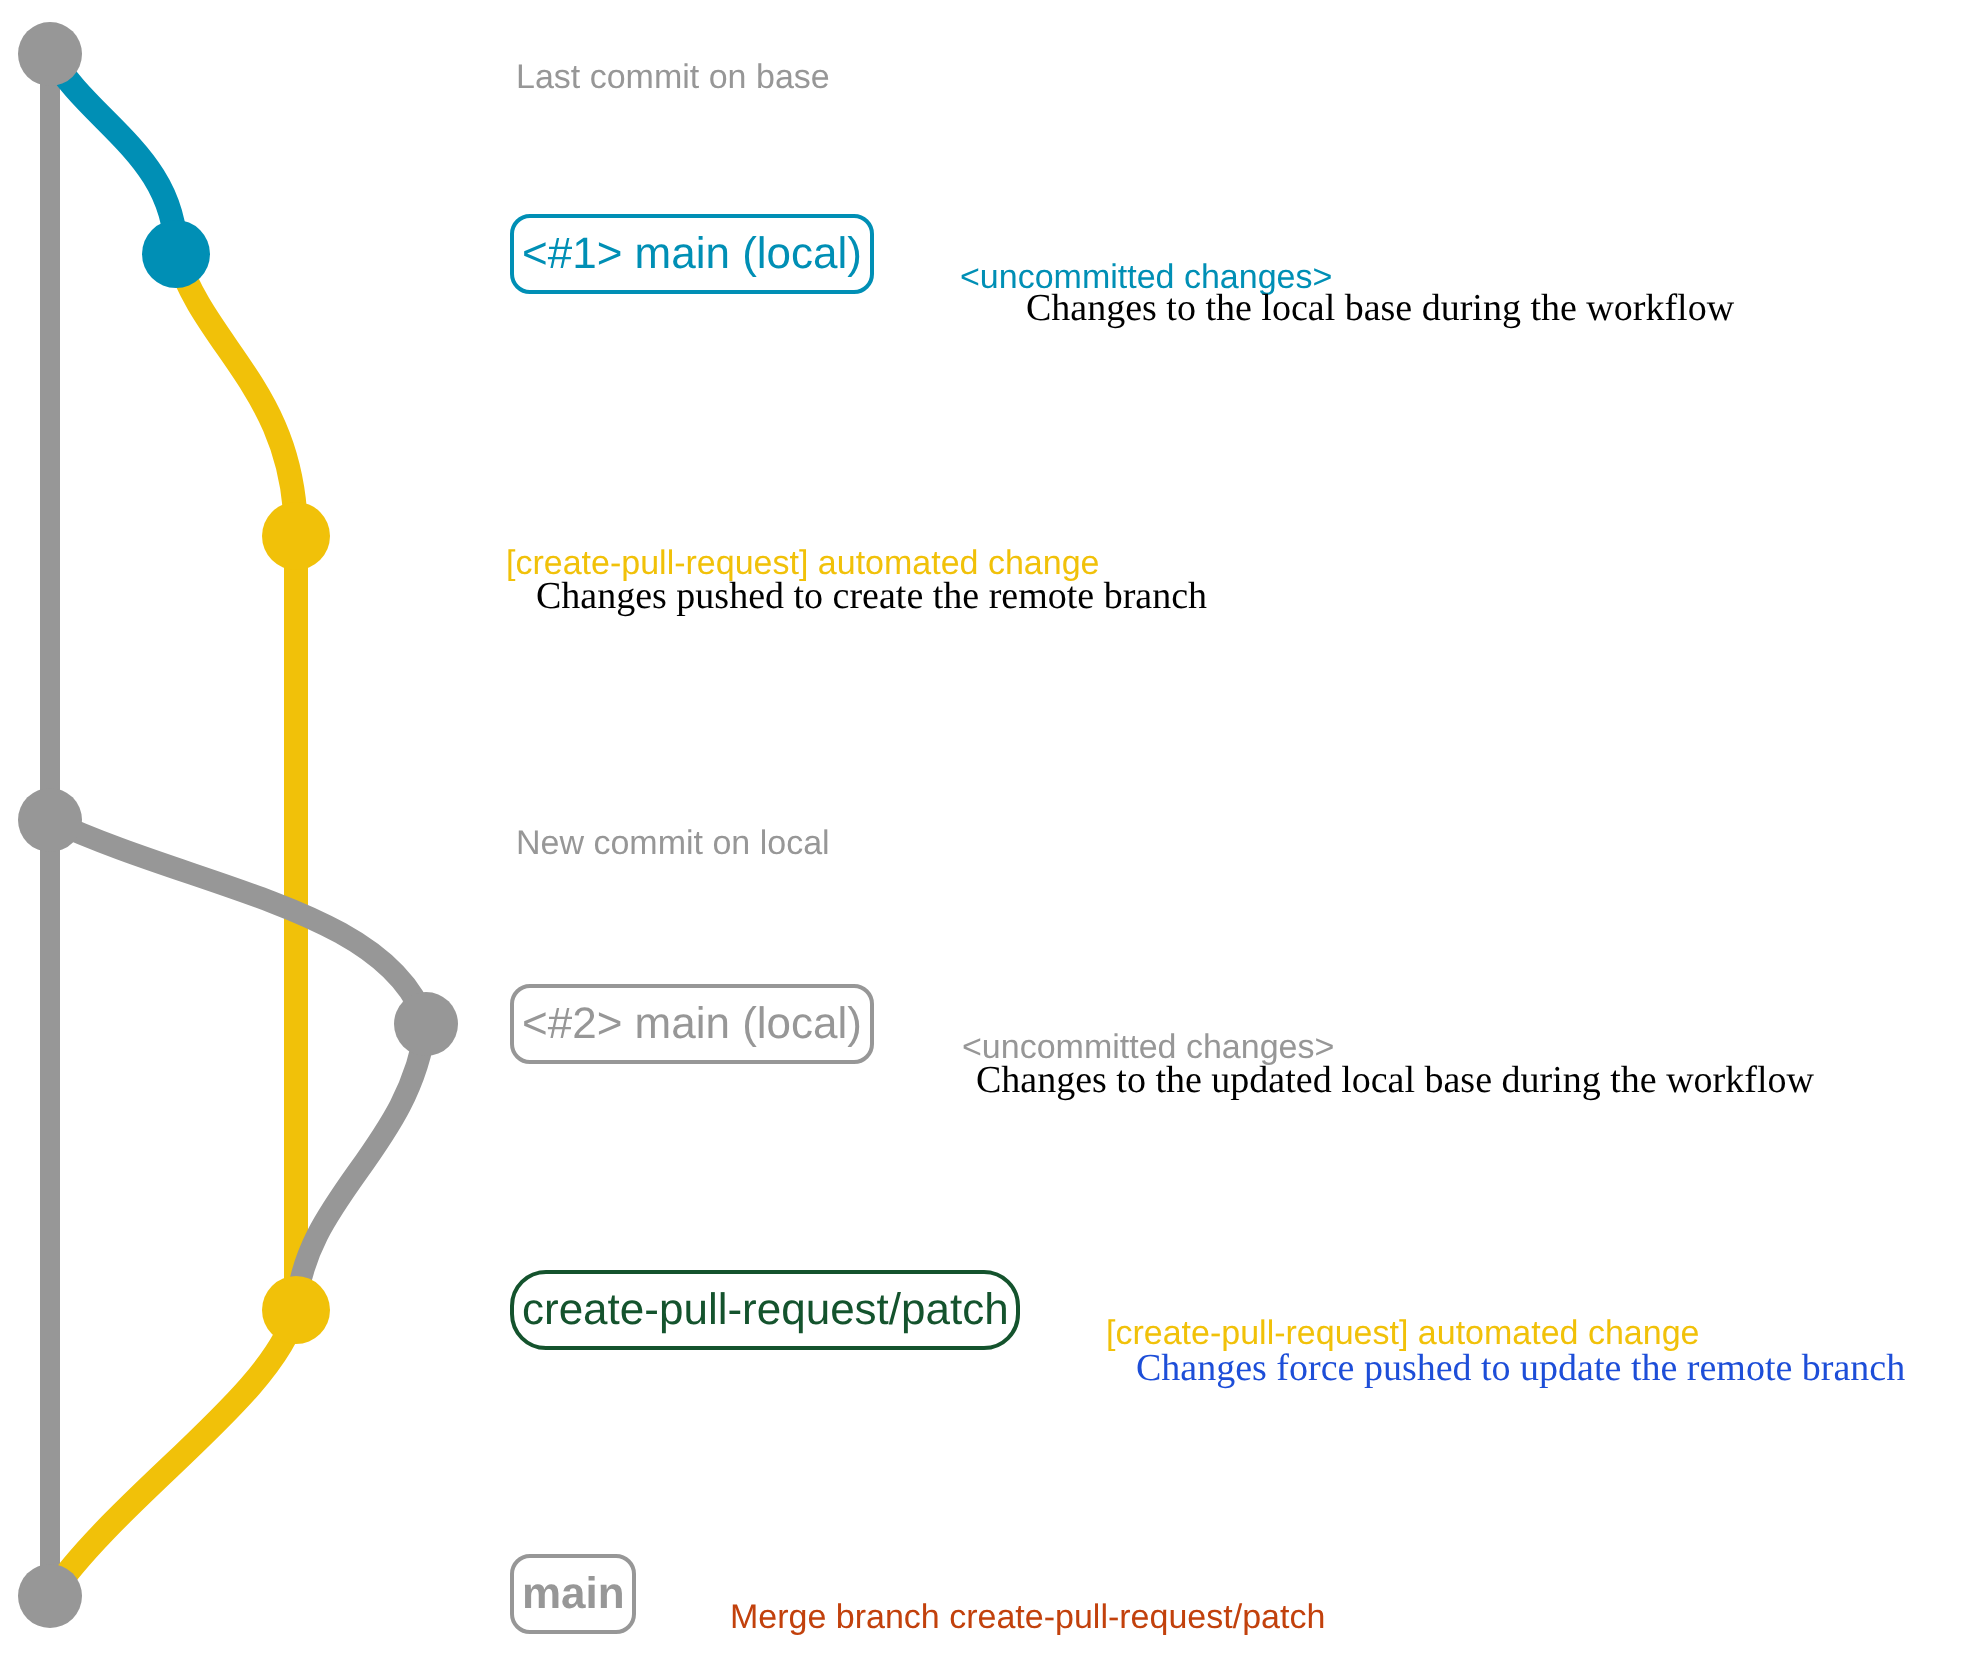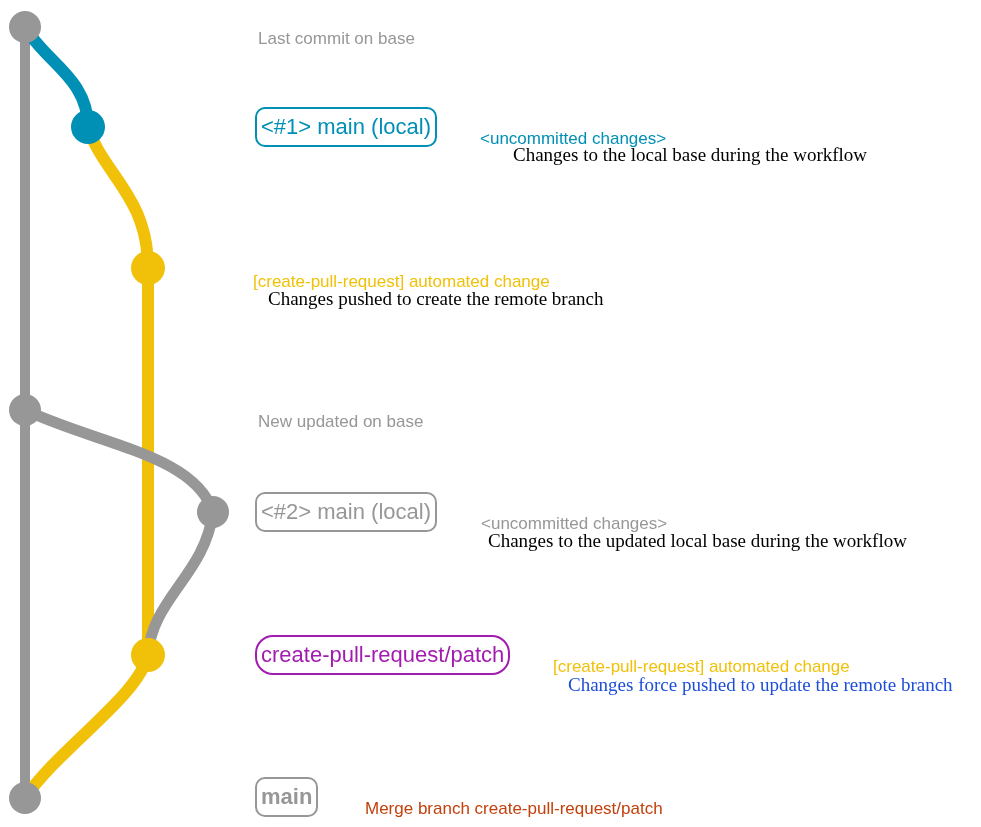--- a/index.html
+++ b/index.html
@@ -70,26 +70,26 @@
 
   <div class="abs commit-msg" style="left: 258px; top: 14px; color: rgb(151, 151, 151);">Last commit on base</div>
 
   <div class="abs tag-box" style="left: 255px; top: 107px; color: rgb(0, 143, 181);">&lt;#1&gt; main (local)</div>
   <div class="abs commit-msg" style="left: 480px; top: 114px; color: rgb(0, 143, 181);">&lt;uncommitted changes&gt;</div>
   <div class="abs note" style="left: 489px; top: 144px; color: rgb(0, 0, 0); margin-left: 24px;">Changes to the local base during the workflow</div>
 
   <div class="abs commit-msg" style="left: 253px; top: 257px; color: rgb(241, 193, 9);">[create-pull-request] automated change</div>
   <div class="abs note" style="left: 268px; top: 288px; color: rgb(0, 0, 0); text-align: right;">Changes pushed to create the remote branch</div>
 
-  <div class="abs commit-msg" style="left: 258px; top: 397px; color: rgb(151, 151, 151);">New updated on base</div>
+  <div class="abs commit-msg" style="left: 258px; top: 397px; color: rgb(151, 151, 151);">New commit on local</div>
 
   <div class="abs tag-box" style="left: 255px; top: 492px; color: rgb(151, 151, 151);">&lt;#2&gt; main (local)</div>
   <div class="abs commit-msg" style="left: 481px; top: 499px; color: rgb(151, 151, 151);">&lt;uncommitted changes&gt;</div>
   <div class="abs note" style="left: 488px; top: 530px; color: rgb(0, 0, 0);">Changes to the updated local base during the workflow</div>
 
-  <div class="abs tag-box" style="left: 255px; top: 635px; color: #a21caf; border-radius: 18px;">create-pull-request/patch</div>
+  <div class="abs tag-box" style="left: 255px; top: 635px; color: #14532d; border-radius: 18px;">create-pull-request/patch</div>
   <div class="abs commit-msg" style="left: 553px; top: 642px; color: rgb(241, 193, 9);">[create-pull-request] automated change</div>
   <div class="abs note" style="left: 568px; top: 674px; color: #1d4ed8;">Changes force pushed to update the remote branch</div>
 
   <div class="abs tag-box" style="left: 255px; top: 777px; color: rgb(151, 151, 151); font-weight: bold;">main</div>
   <div class="abs commit-msg" style="left: 365px; top: 784px; color: #c2410c;">Merge branch create-pull-request/patch</div>
 
 </div>
 
 </body></html>

